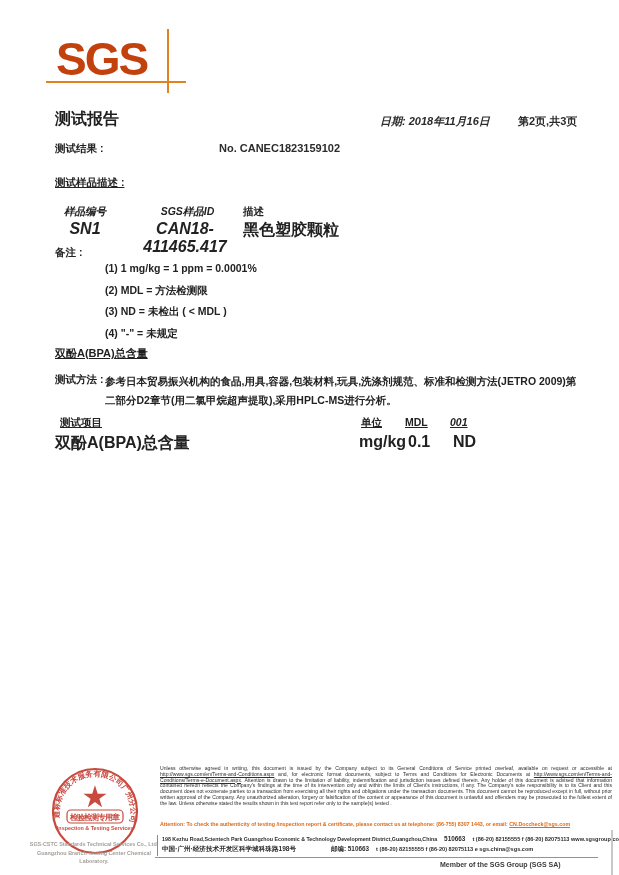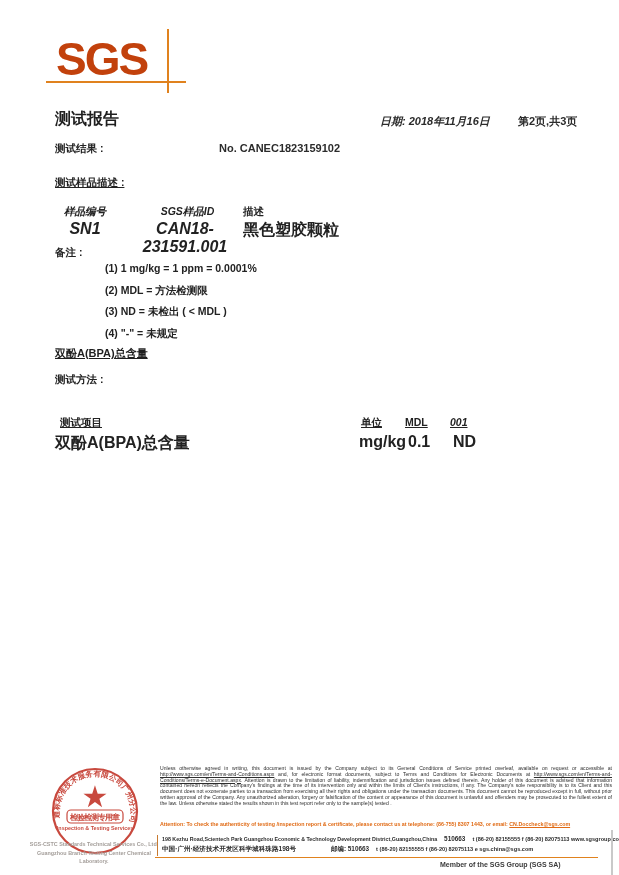--- a/index.html
+++ b/index.html
@@ -59,31 +59,32 @@
   <div class="abs hdr-meta" style="left:380px; top:114px;font-style:italic;">日期: 2018年11月16日</div>
   <div class="abs hdr-meta" style="left:518px; top:114px;">第2页,共3页</div>
 
   <div class="abs lbl" style="left:55px; top:142px;">测试结果 :</div>
   <div class="abs lbl lbl-u" style="left:55px; top:176px;">测试样品描述 :</div>
 
   <div class="abs th ctr" style="left:55px; top:205px; width:60px; text-decoration:none;">样品编号</div>
   <div class="abs th ctr" style="left:140px; top:205px; width:95px; text-decoration:none;">SGS样品ID</div>
   <div class="abs th" style="left:243px; top:205px; text-decoration:none;">描述</div>
   <div class="abs val ctr" style="left:55px; top:220px; width:60px;">SN1</div>
-  <div class="abs val ctr" style="left:130px; top:220px; width:110px;">CAN18-231591.001</div>
+  <div class="abs val ctr" style="left:130px; top:220px; width:110px;">CAN18-411465.417</div>
   <div class="abs val" style="left:243px; top:220px;">黑色塑胶颗粒</div>
 
   <div class="abs lbl" style="left:55px; top:246px;">备注 :</div>
   <div class="abs note" style="left:105px; top:262px;">(1) 1 mg/kg = 1 ppm = 0.0001%</div>
   <div class="abs note" style="left:105px; top:284px;">(2) MDL = 方法检测限</div>
   <div class="abs note" style="left:105px; top:305px;">(3) ND = 未检出 ( &lt; MDL )</div>
   <div class="abs note" style="left:105px; top:327px;">(4) "-" = 未规定</div>
 
   <div class="abs sec-head" style="left:55px; top:346px;">双酚A(BPA)总含量</div>
   <div class="abs lbl" style="left:55px; top:373px;">测试方法 :</div>
+  <div class="abs method" style="left:105px; top:372px;">参考日本贸易振兴机构的食品,用具,容器,包装材料,玩具,洗涤剂规范、标准和检测方法(JETRO 2009)第二部分D2章节(用二氯甲烷超声提取),采用HPLC-MS进行分析。</div>
 
   <div class="abs th" style="left:60px; top:416px;">测试项目</div>
   <div class="abs th" style="left:361px; top:416px;">单位</div>
   <div class="abs th" style="left:405px; top:416px;">MDL</div>
   <div class="abs th th-i" style="left:450px; top:416px;">001</div>
   <div class="abs val" style="left:55px; top:433px;">双酚A(BPA)总含量</div>
   <div class="abs val" style="left:359px; top:433px;">mg/kg</div>
   <div class="abs val" style="left:408px; top:433px;">0.1</div>
   <div class="abs val" style="left:453px; top:433px;">ND</div>
 

